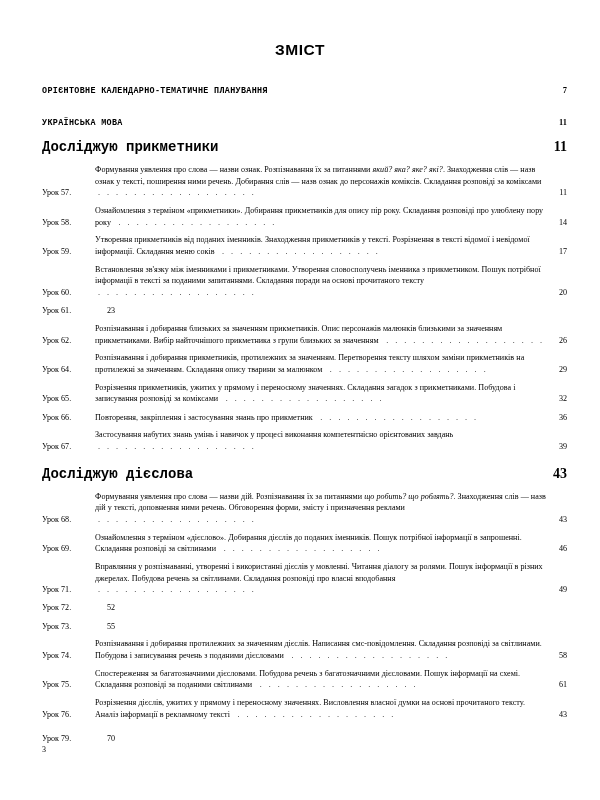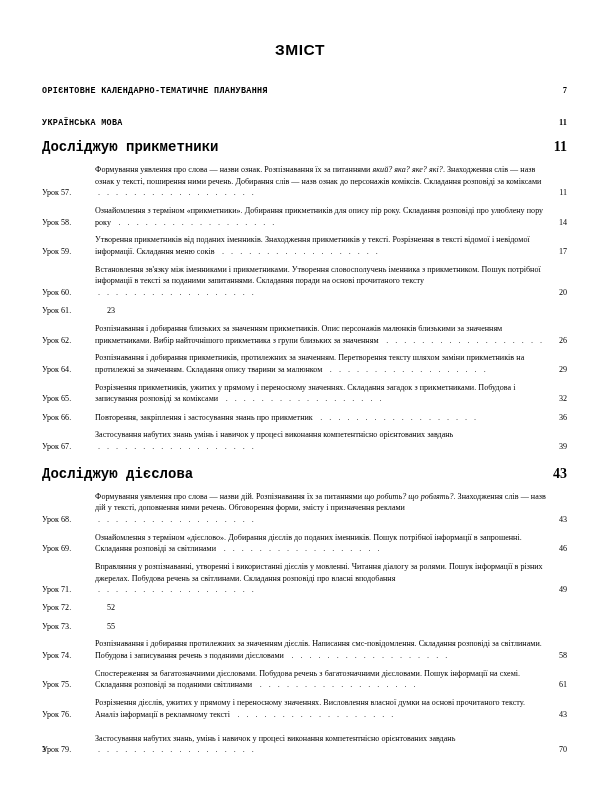--- a/index.html
+++ b/index.html
@@ -298,20 +298,19 @@
       <div class="sp-entry"></div>
       <div class="entry">
         <span class="ent-num">Урок 76.</span>
         <span class="ent-body"><span>Розрізнення дієслів, ужитих у прямому і переносному значеннях. Висловлення власної думки на основі прочитаного тексту. Аналіз інформації в рекламному тексті</span><span class="leader"> . . . . . . . . . . . . . . . . . .</span></span>
         <span class="ent-page">43</span>
       </div>
       <div class="sp-entry"></div>
       <div class="sp-entry"></div>
       <div class="entry">
         <span class="ent-num">Урок 79.</span>
-        <span class="ent-body"><span>Застосування набутих знань, умінь і навичок у процесі виконання компетентнісно орієнтованих завдань</span><span class="leader"> . . . . . . . . . . . . . . . . . .</span></span>
         <span class="ent-page">70</span>
       </div>
     </div>
 
   <div class="folio">3</div>
 
 </div>
 
 </body></html>

